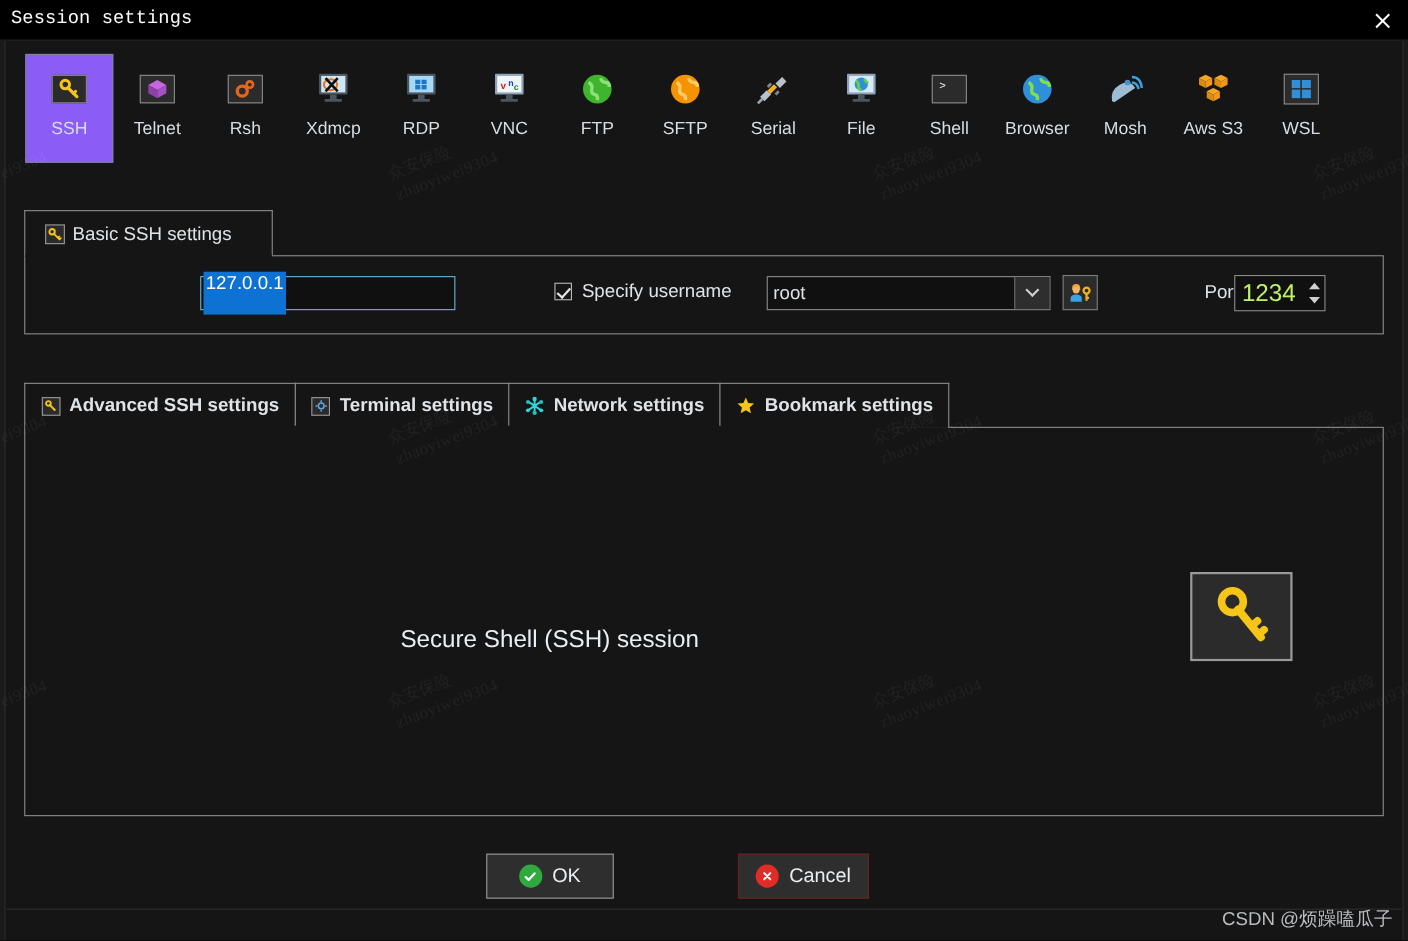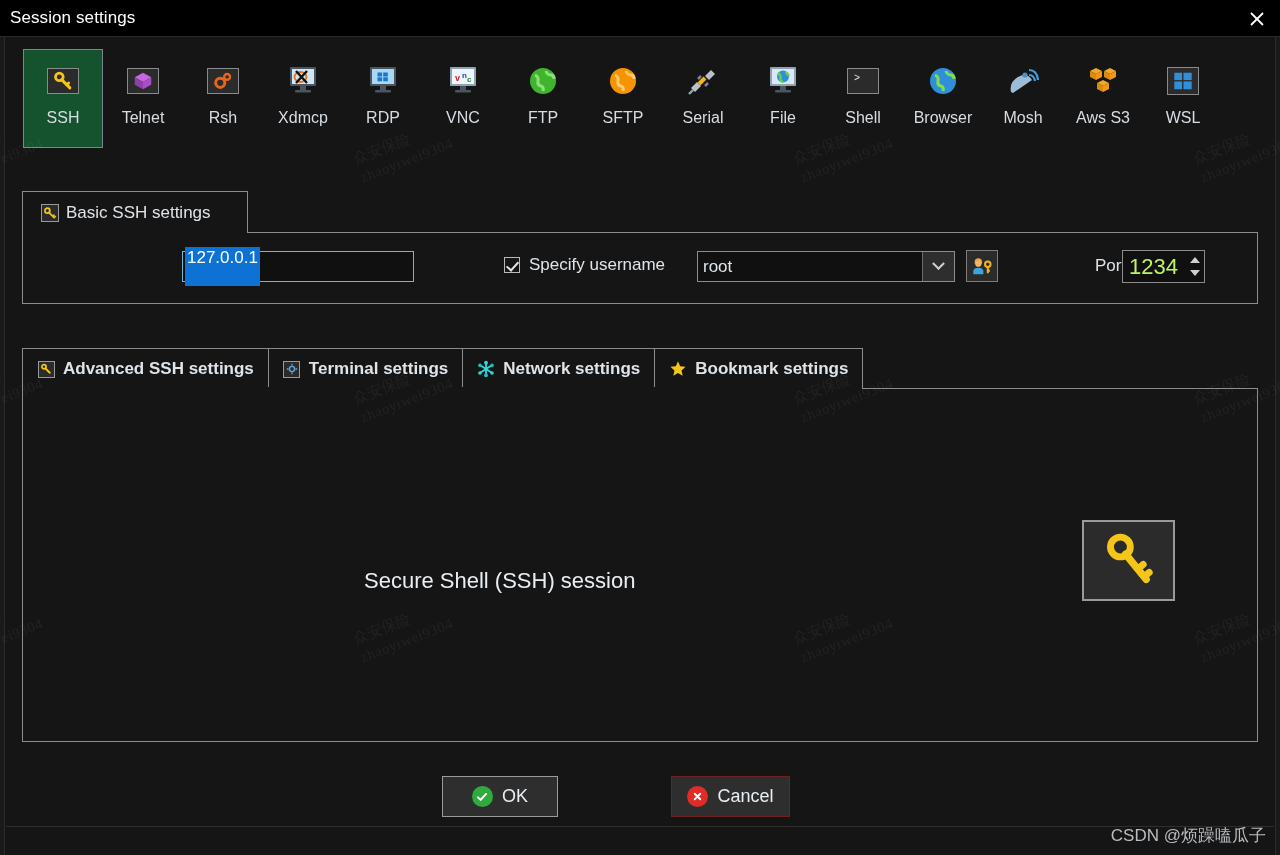--- a/index.html
+++ b/index.html
@@ -16,20 +16,21 @@
     width: 1280px; height: 855px;
     background: #151515;
     overflow: hidden;
   }
 
   
   .titlebar {
     position: absolute; left: 0; top: 0; width: 1280px; height: 37px;
     background: #000000;
     border-bottom: 1px solid #2a2a2a;
+    font-family: Liberation Mono, monospace;
   }
   .titlebar .title {
     position: absolute; left: 10px; top: 8px;
     font-size: 17px; color: #ffffff; letter-spacing: 0.1px;
   }
   .close-btn {
     position: absolute; right: 0; top: 0; width: 46px; height: 37px;
     display: flex; align-items: center; justify-content: center;
     cursor: pointer;
   }
@@ -60,21 +61,21 @@
   }
   .proto-list { display: flex; align-items: flex-start; padding-left: 17px; padding-top: 11px; }
   .proto {
     width: 80px; height: 99px;
     display: flex; flex-direction: column; align-items: center;
     justify-content: flex-start;
     padding-top: 14px;
     cursor: pointer;
     border: 1px solid transparent;
   }
-  .proto.selected { background: #14532d; border: 1px solid #7b8590; }
+  .proto.selected { background: #8b5cf6; border: 1px solid #7b8590; }
   .proto .ico { width: 34px; height: 34px; display:flex; align-items:center; justify-content:center; }
   .proto .lbl {
     margin-top: 11px; font-size: 16px; color: #d7dde3;
     white-space: nowrap;
   }
 
   .boxicon { width: 32px; height: 26px; border: 1px solid #8a8a8a; background:#2b2b2b;
              display:flex; align-items:center; justify-content:center; }
 
   

